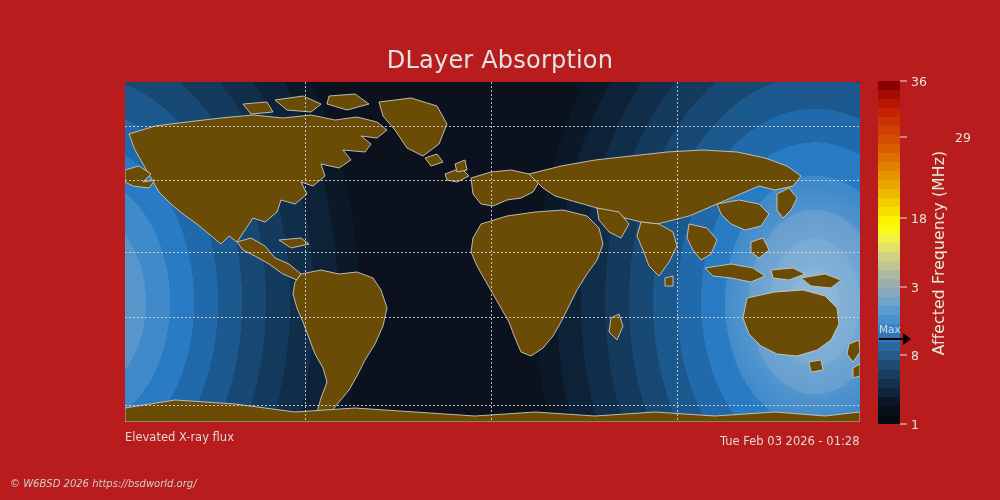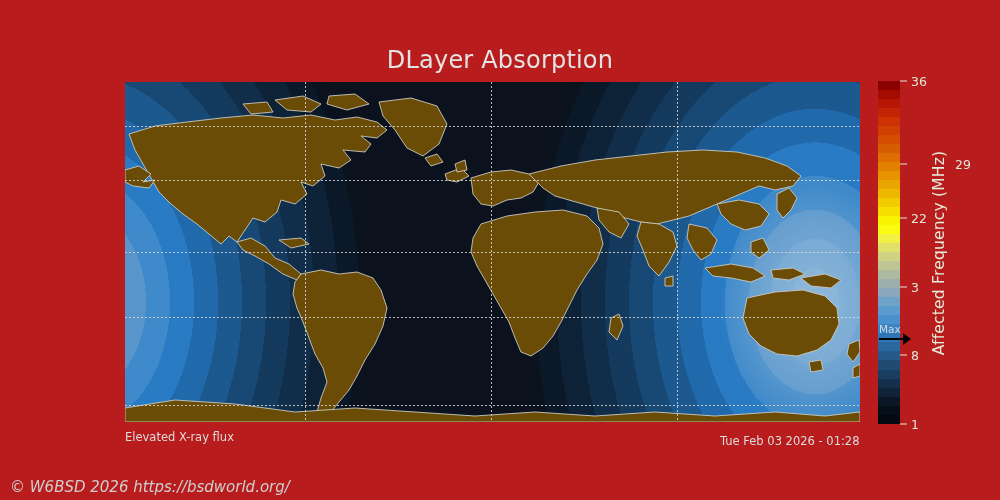--- a/index.html
+++ b/index.html
@@ -126,21 +126,21 @@
   }
   .max-marker{position:absolute;left:878px;top:296px;width:60px;height:24px;margin-top:28px;}
   .max-marker .mtxt{position:absolute;left:1px;top:-1px;font-size:10.5px;color:#cfd6dd;}
   .max-marker .marrow{position:absolute;left:1px;top:14px;width:26px;height:2px;background:#000;}
   .max-marker .mhead{position:absolute;left:25px;top:9px;width:0;height:0;
     border-left:8px solid #000;border-top:6px solid transparent;border-bottom:6px solid transparent;}
 
   
   .status{position:absolute;left:125px;top:430px;font-size:11.5px;line-height:15px;color:#dcdcdc;}
   .stamp{position:absolute;left:720px;top:434px;font-size:11.5px;color:#dcdcdc;}
-  .footer{position:absolute;left:10px;top:478px;font-size:15px;color:#cfcfcf;font-style:italic;}
+  .footer{position:absolute;left:10px;top:478px;font-size:10px;color:#cfcfcf;font-style:italic;}
 </style>
 </head>
 <body>
 
 <div id="stage">
 
   <div class="title">DLayer Absorption</div>
 
   <div class="map-frame">
     <div class="layer ocean"></div>
@@ -278,27 +278,27 @@
       <div class="seg" style="background: rgb(16, 35, 56); height: 2.63158%;"></div>
       <div class="seg" style="background: rgb(11, 23, 38); height: 2.63158%;"></div>
       <div class="seg" style="background: rgb(7, 15, 26); height: 2.63158%;"></div>
       <div class="seg" style="background: rgb(5, 10, 18); height: 2.63158%;"></div>
     </div>
   <div class="cbar-ticks" id="cbar-ticks">
       <div class="ctick" style="top: 0px;">
         <span class="dash"></span>
         <span>36</span>
       </div>
-      <div class="ctick" style="top: 83px; gap: 48px;">
+      <div class="ctick" style="top: 56px; gap: 48px;">
         <span class="dash"></span>
         <span>29</span>
       </div>
       <div class="ctick" style="top: 137.2px;">
         <span class="dash"></span>
-        <span>22</span>
+        <span>18</span>
       </div>
       <div class="ctick" style="top: 205.8px;">
         <span class="dash"></span>
         <span>3</span>
       </div>
       <div class="ctick" style="top: 274.4px;">
         <span class="dash"></span>
         <span>8</span>
       </div>
       <div class="ctick" style="top: 343px;">

